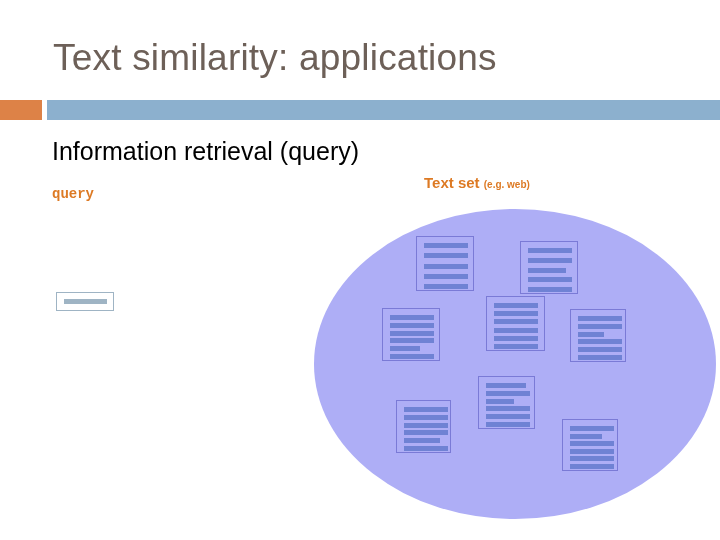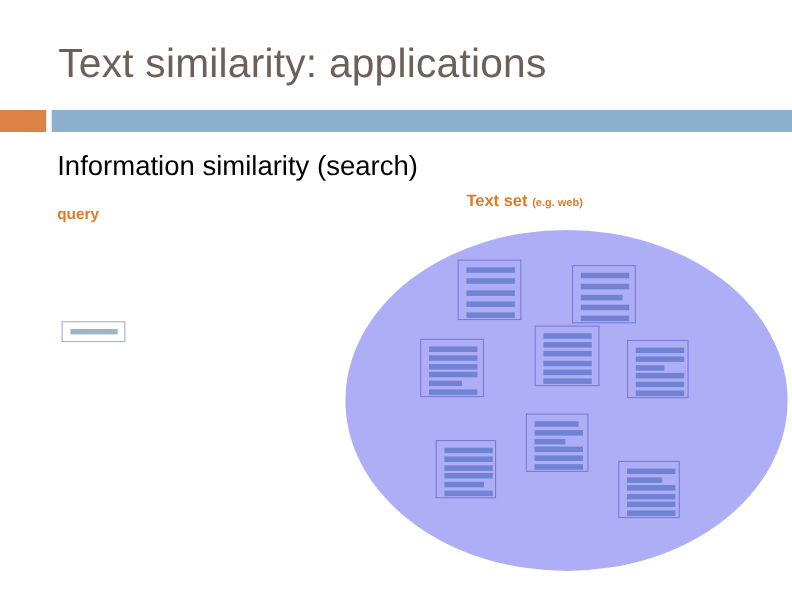--- a/index.html
+++ b/index.html
@@ -67,20 +67,21 @@
 
   
   #query-label {
     position: absolute;
     left: 52px;
     top: 186px;
     font-size: 14px;
     font-weight: bold;
     color: #dd7a24;
     white-space: nowrap;
+    font-family: Liberation Mono, monospace;
   }
   #dataset-label {
     position: absolute;
     left: 424px;
     top: 174px;
     font-size: 15px;
     font-weight: bold;
     color: #dd7a24;
     white-space: nowrap;
   }
@@ -138,21 +139,21 @@
 <body>
 
 <div id="slide">
 
   <div id="slide-title">Text similarity: applications</div>
 
   <div id="title-accent-block"></div>
 
   <div id="title-rule"></div>
 
-  <div id="section-heading">Information similarity (search)</div>
+  <div id="section-heading">Information retrieval (query)</div>
 
   <div id="query-label">query</div>
 
   <div id="dataset-label">
     <span>Text set </span><span class="small">(e.g. web)</span>
   </div>
 
   <div id="dataset-ellipse" style="left: 314px; top: 209px; width: 402px; height: 310px; background: rgb(174, 174, 246);"></div>
 
   <div id="query-doc" style="left: 56px; top: 292px; width: 58px; height: 19px; border-color: rgb(159, 180, 196);">

